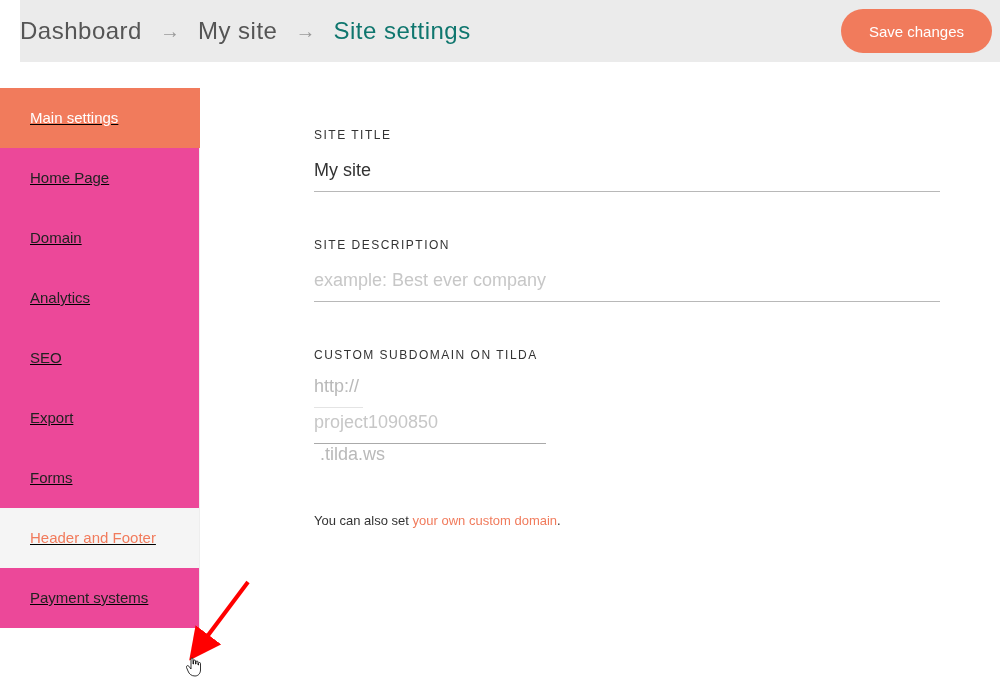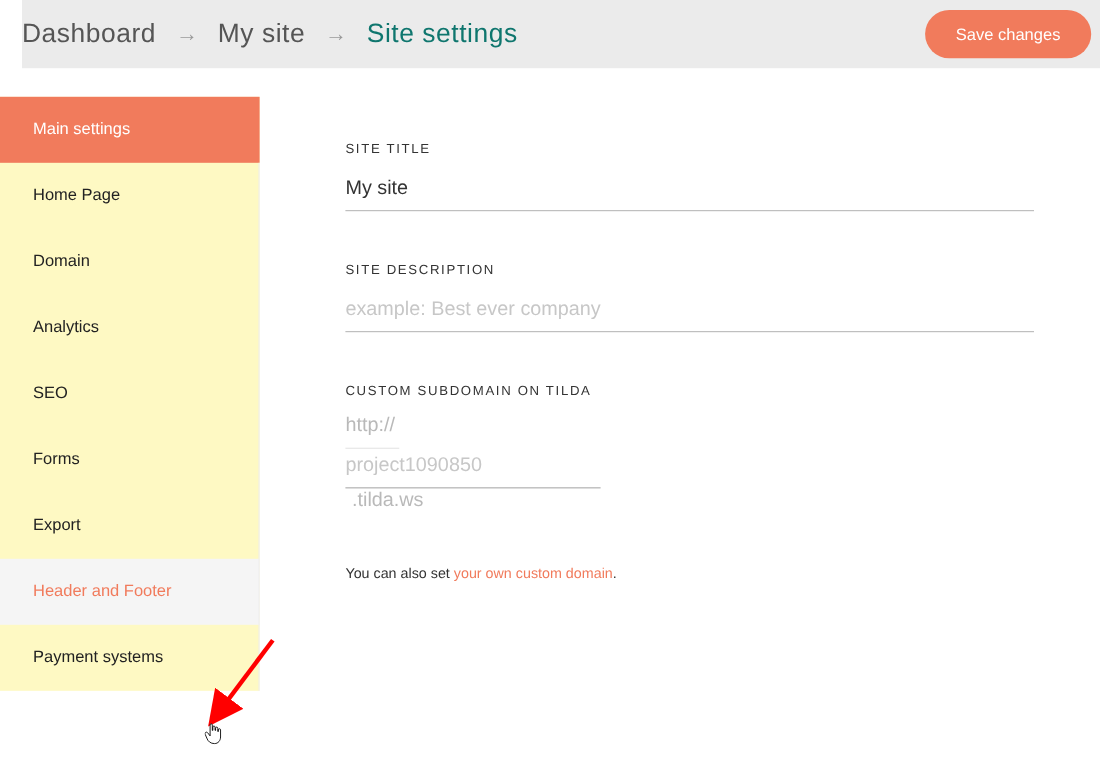--- a/index.html
+++ b/index.html
@@ -27,22 +27,23 @@
   .btn {
     border: none; cursor: pointer; font-size: 15px;
     height: 44px; padding: 0 28px; border-radius: 22px;
     font-family: inherit; font-weight: 300;
   }
   .btn-close { background: #fff; color: #333; }
   .btn-save  { background: #f17b5c; color: #fff; }
   
   
   .sidebar {
-    position: absolute; top: 88px; left: 0; width: 236px;
-    background: #fef9c3;
+    position: absolute; top: 88px; left: 0; width: 200px;
+    background: #ec4899;
+    text-decoration: underline;
   }
   .sidebar-item {
     padding: 18px 0 18px 30px;
     font-size: 15px; font-weight: 300; color: #222;
     cursor: pointer;
     border-right: 1px solid #eee;
     line-height: 24px;
   }
   .sidebar-item.active {
     background: #f17b5c; color: #fff; border-right: none;
@@ -115,22 +116,22 @@
     <button class="btn btn-save">Save changes</button>
   </div>
 </div>
 
 <div class="sidebar" id="sidebar">
     <div class="sidebar-item active"><span>Main settings</span></div>
     <div class="sidebar-item"><span>Home Page</span></div>
     <div class="sidebar-item"><span>Domain</span></div>
     <div class="sidebar-item"><span>Analytics</span></div>
     <div class="sidebar-item"><span>SEO</span></div>
+    <div class="sidebar-item"><span>Export</span></div>
     <div class="sidebar-item"><span>Forms</span></div>
-    <div class="sidebar-item"><span>Export</span></div>
     <div class="sidebar-item hover"><span>Header and Footer</span></div>
     <div class="sidebar-item"><span>Payment systems</span></div>
   </div>
 
 <div class="content">
 
   <div class="field">
     <div class="field-label">SITE TITLE</div>
     <input class="text-input" type="text" value="My site" style="">
   </div>

